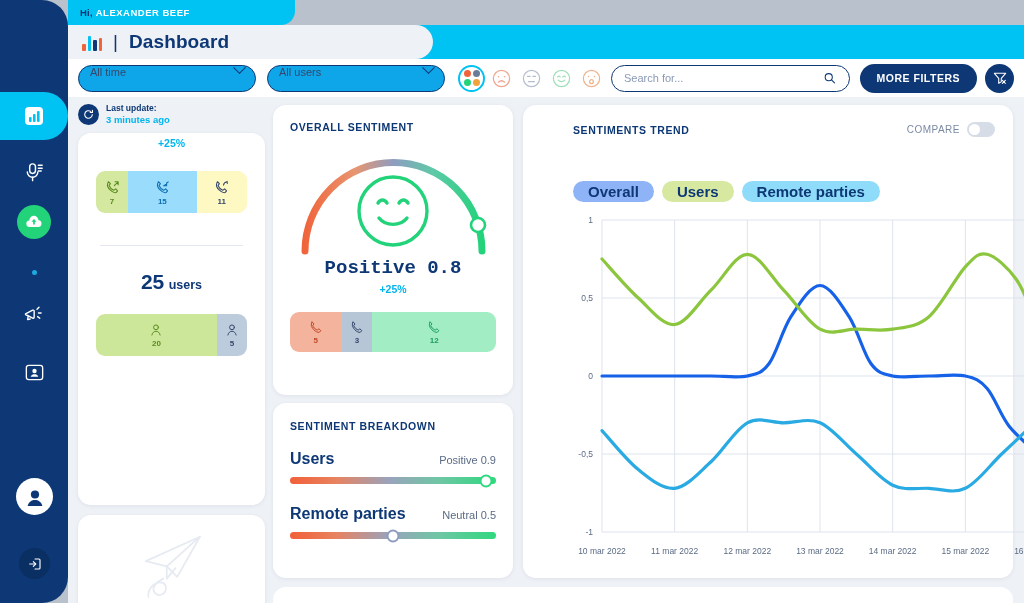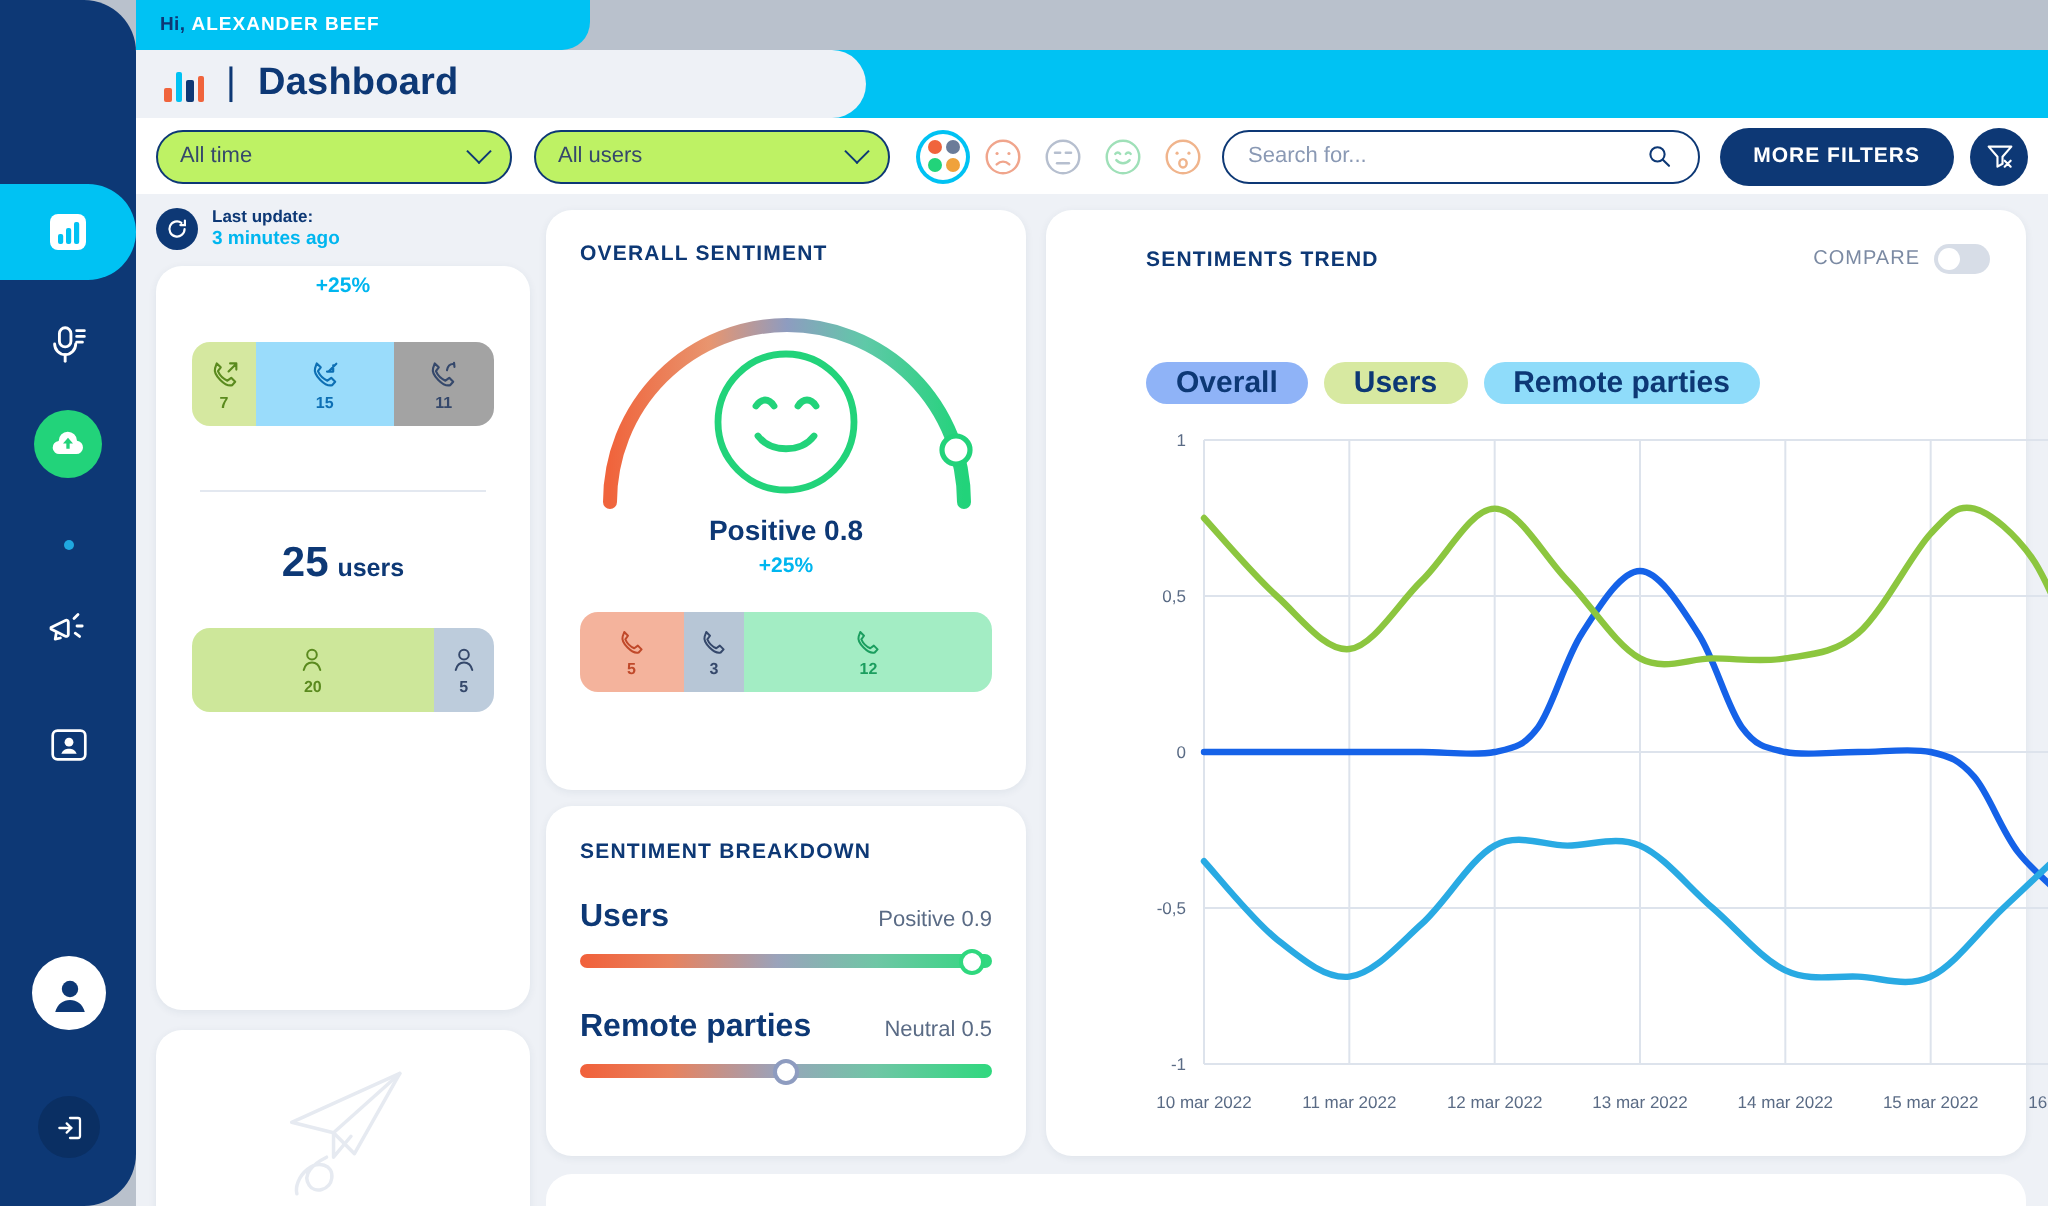--- a/index.html
+++ b/index.html
@@ -69,23 +69,23 @@
   }
   .title-sep { color: #0d3875; font-weight: 400; padding: 0 2px; }
 
   
   .filter-row {
     position: absolute; left: 68px; top: 59px; width: 956px; height: 38px;
     background: #ffffff; display: flex; align-items: center; padding: 0 10px;
   }
   .select-pill {
     width: 178px; height: 27px; border: 1.4px solid #0d3875; border-radius: 14px;
-    display: flex; align-items: center; justify-content: space-between;
+    display: flex; align-items: flex-start; justify-content: space-between;
     padding: 0 11px; font-size: 11px; color: #35486b; cursor: pointer;
-    background: #bef264; margin-right: 11px;
+    background: #0ea5e9; margin-right: 11px;
   }
   .chev { width: 9px; height: 9px; border-right: 1.6px solid #0d3875;
           border-bottom: 1.6px solid #0d3875; transform: rotate(45deg) translate(-2px,-2px); }
   .emoji-group { display: flex; align-items: center; gap: 7px; margin: 0 8px 0 4px; }
   .emoji-btn {
     width: 23px; height: 23px; border-radius: 50%;
     display:flex; align-items:center; justify-content:center; cursor:pointer;
   }
   .emoji-btn.sel { box-shadow: 0 0 0 2px #00c2f3; }
   .dotgrid { display: grid; grid-template-columns: 7px 7px; gap: 2px; }
@@ -139,21 +139,21 @@
     display:flex; flex-direction:column; align-items:center; justify-content:center;
     gap: 1px; cursor: pointer;
   }
   .seg-val { font-size: 8px; font-weight: 700; }
   .divider { height: 1px; background: #e3e8f0; }
 
   .feedback-card { position: absolute; left: 10px; top: 418px; width: 187px; height: 165px; }
 
   
   .sentiment-card { position: absolute; left: 205px; top: 8px; width: 240px; height: 290px; }
-  .gauge-label { font-size: 14px; font-weight: 700; color: #0d3875; text-align: center; }
+  .gauge-label { font-size: 19px; font-weight: 700; color: #0d3875; text-align: center; font-family: Liberation Mono, monospace; }
 
   .breakdown-card { position: absolute; left: 205px; top: 306px; width: 240px; height: 175px; }
   .bd-name { font-size: 16px; font-weight: 700; color: #0d3875; }
   .bd-val { font-size: 11px; color: #5a6b85; }
   .bd-track {
     position: relative; height: 7px; border-radius: 4px; margin-top: 9px;
     background: linear-gradient(90deg,#f1603a 0%,#e8825e 22%,#9aa3bb 48%,#6fc6a5 72%,#2fd87e 100%);
   }
   .bd-knob {
     position: absolute; top: 50%; width: 13px; height: 13px; border-radius: 50%;
@@ -368,21 +368,21 @@
           </svg>
           <span class="seg-val" style="color:#5a8a1e">7</span>
         </div>
         <div class="seg" style="flex:15;background:#9adcfb">
           <svg width="17" height="17" viewBox="0 0 24 24" fill="none" stroke="#0d6fb4" stroke-width="1.5" stroke-linecap="round" stroke-linejoin="round">
             <path d="M6.2 3.8L9 6.6 7 9.3a13 13 0 0 0 6.7 6.7l2.7-2 2.8 2.8-2.2 2.4c-4.8 1.3-13.4-7.3-12-12z"></path>
             <path d="M20 4l-5.5 5.5M13.4 9.6h4.4V5.2"></path>
           </svg>
           <span class="seg-val" style="color:#0d6fb4">15</span>
         </div>
-        <div class="seg" style="flex:11;background:#a3a3a3">
+        <div class="seg" style="flex:11;background:#fef9c3">
           <svg width="17" height="17" viewBox="0 0 24 24" fill="none" stroke="#35486b" stroke-width="1.5" stroke-linecap="round" stroke-linejoin="round">
             <path d="M6.2 3.8L9 6.6 7 9.3a13 13 0 0 0 6.7 6.7l2.7-2 2.8 2.8-2.2 2.4c-4.8 1.3-13.4-7.3-12-12z"></path>
             <path d="M14.8 8.6c.6-3 2.6-4.6 5-4.3"></path>
               <path d="M19.8 3.4l.3 2.9"></path>
           </svg>
           <span class="seg-val" style="color:#35486b">11</span>
         </div>
       </div>
 
       <div class="divider" style="margin:32px 22px 0 22px"></div>

